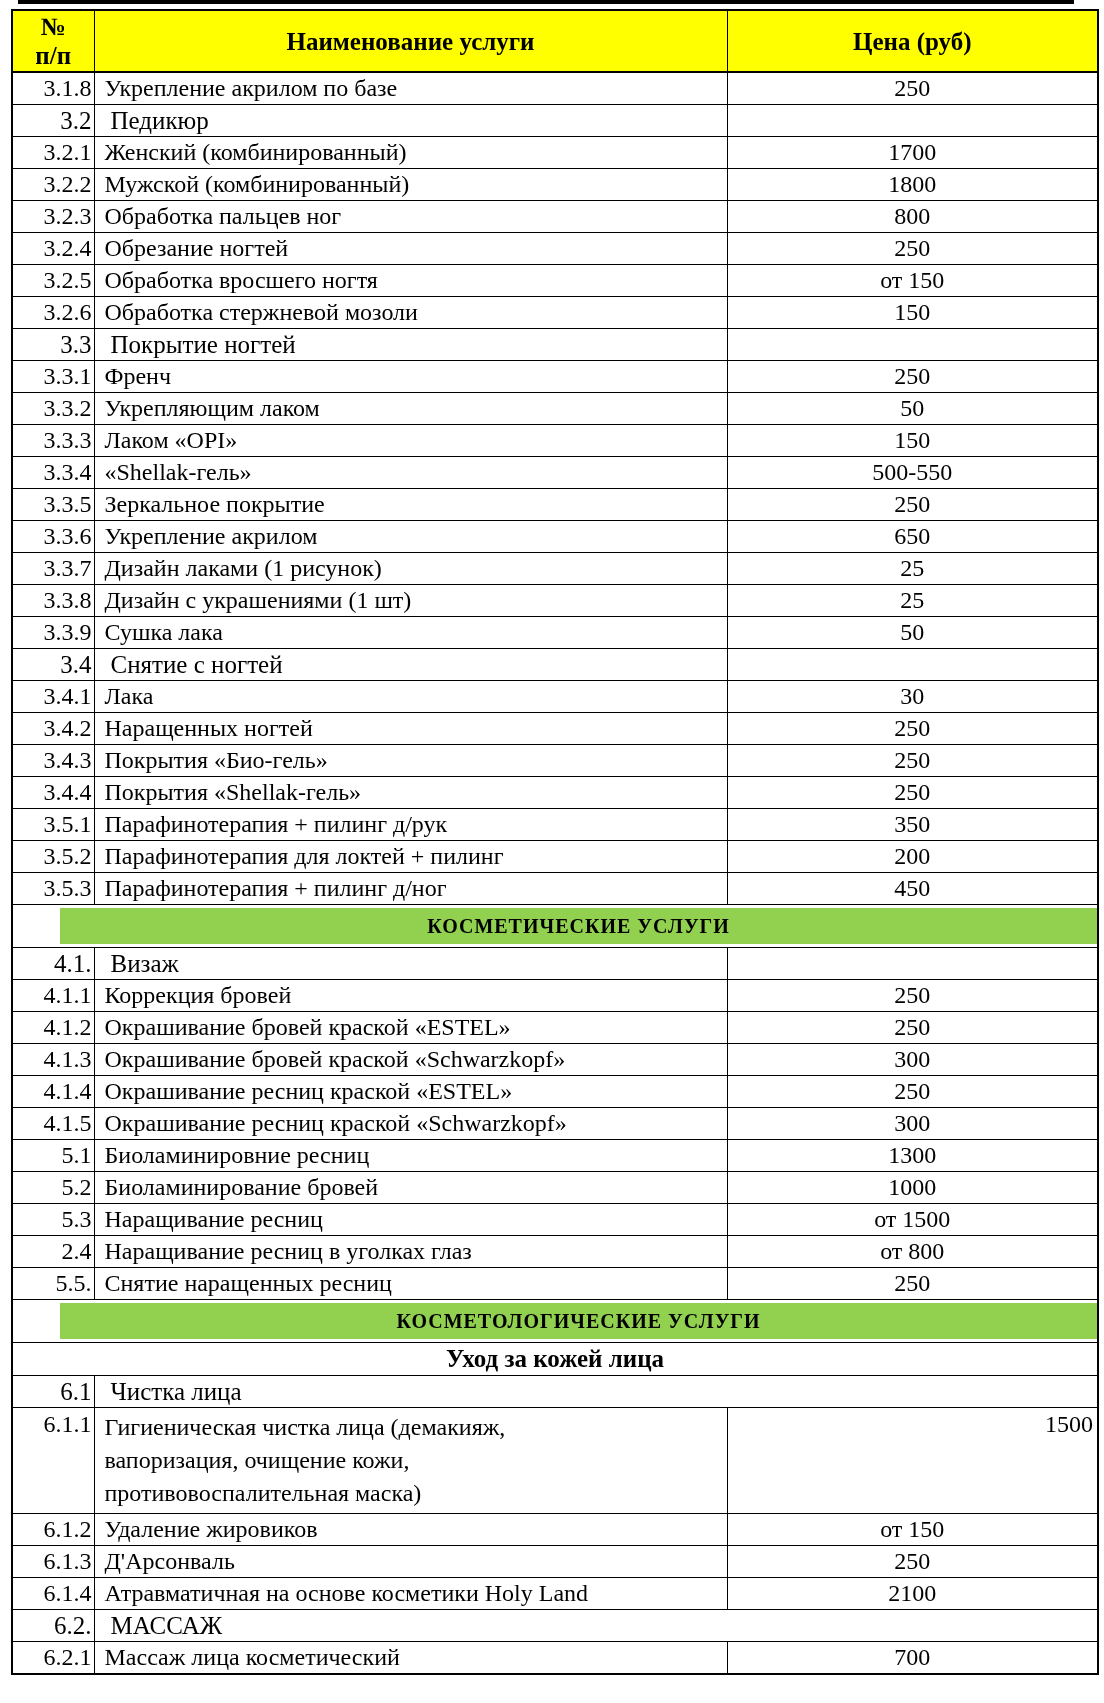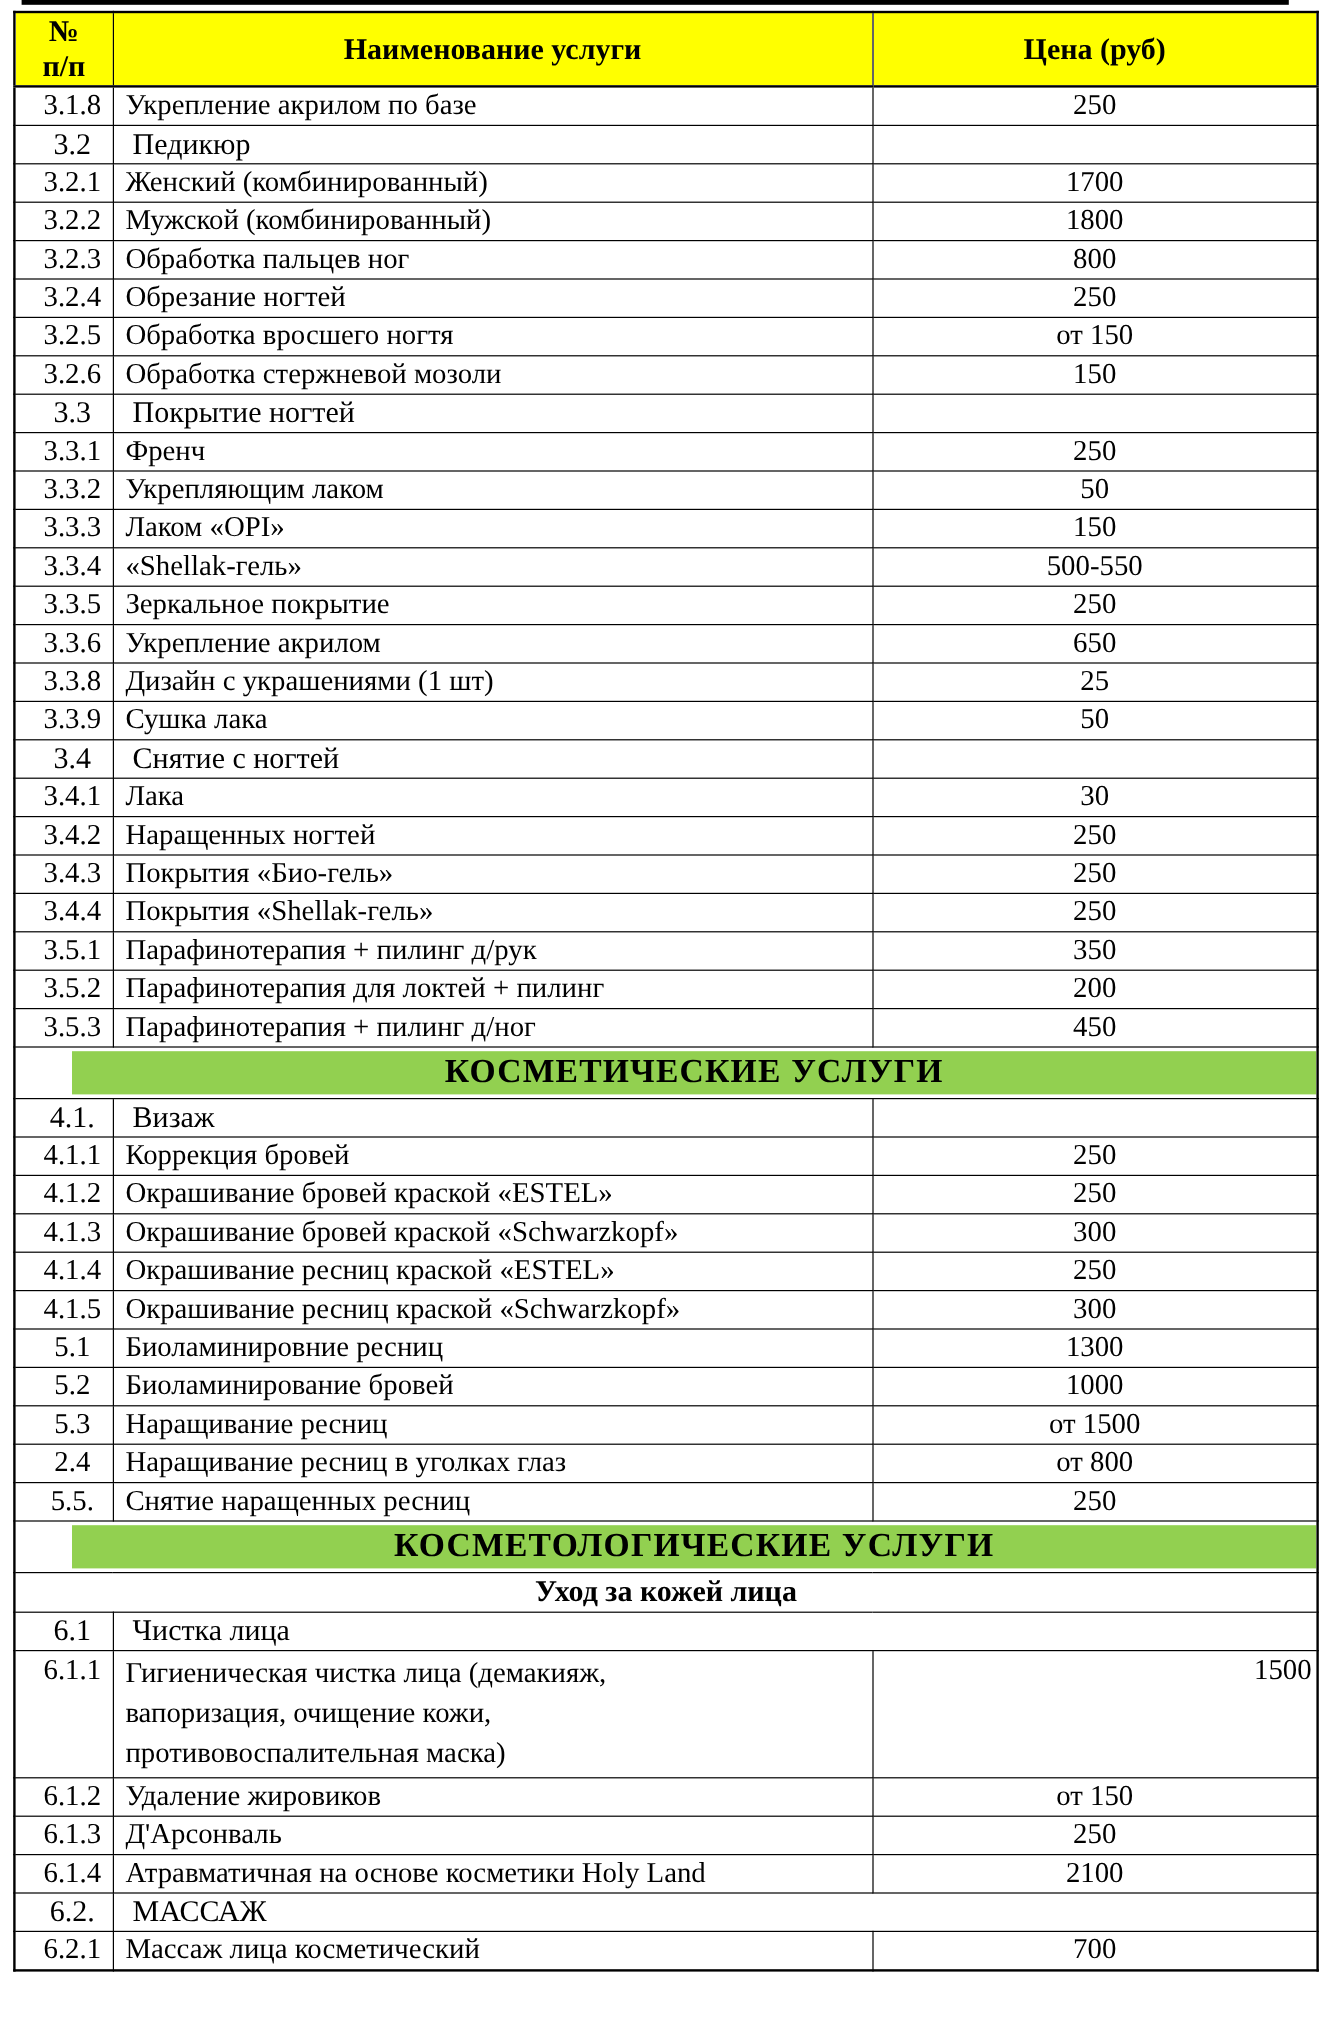--- a/index.html
+++ b/index.html
@@ -17,31 +17,31 @@
   col.c-num{width:82px;}
   col.c-name{width:633px;}
   col.c-price{width:371px;}
   th,td{border:1px solid var(--border,#000);overflow:hidden;}
   thead th{
     background:var(--header-bg,#ffff00);
     height:58px;font-size:25px;font-weight:bold;text-align:center;vertical-align:middle;
     border-bottom:2px solid var(--border,#000);line-height:29px;
   }
   td{height:31px;font-size:24px;vertical-align:middle;}
-  td.num{padding:0 2px 0 16px;text-align:center;}
+  td.num{padding:0 2px 0 16px;text-align:right;}
   td.name{padding:0 6px 0 10px;text-align:left;white-space:nowrap;}
   td.price{text-align:center;padding:0 4px;}
   tr.section td{font-weight:normal;font-size:25px;}
   tr.section td.name{padding-left:16px;}
   td.subheader-td{text-align:center;font-weight:bold;font-size:25px;height:30px;margin-left:21px;}
   td.band-td{padding:3px 0;border-left:none;border-right:none;}
   .band-fill{
     background:var(--band-bg,#92d050);
     height:36px;line-height:36px;text-align:center;
-    font-weight:bold;font-size:28px;letter-spacing:1px;margin-left:47px;
+    font-weight:bold;font-size:20px;letter-spacing:1px;margin-left:47px;
   }
   tr.tall td{vertical-align:top;}
   tr.tall td.name{
     white-space:normal;line-height:33px;padding:3px 145px 3px 10px;
   }
   tr.tall td.num{padding-top:3px;}
   tr.tall td.price{padding-top:3px;text-align:right;}
 </style>
 </head>
 <body style="--header-bg: #ffff00; --band-bg: #92d050; --border: #000000;">
@@ -134,20 +134,25 @@
         <td class="num">3.3.5</td>
         <td class="name">Зеркальное покрытие</td>
         <td class="price">250</td>
       </tr>
       <tr>
         <td class="num">3.3.6</td>
         <td class="name">Укрепление акрилом</td>
         <td class="price">650</td>
       </tr>
       <tr>
+        <td class="num">3.3.7</td>
+        <td class="name">Дизайн лаками (1 рисунок)</td>
+        <td class="price">25</td>
+      </tr>
+      <tr>
         <td class="num">3.3.8</td>
         <td class="name">Дизайн с украшениями (1 шт)</td>
         <td class="price">25</td>
       </tr>
       <tr>
         <td class="num">3.3.9</td>
         <td class="name">Сушка лака</td>
         <td class="price">50</td>
       </tr>
       <tr class="section">

